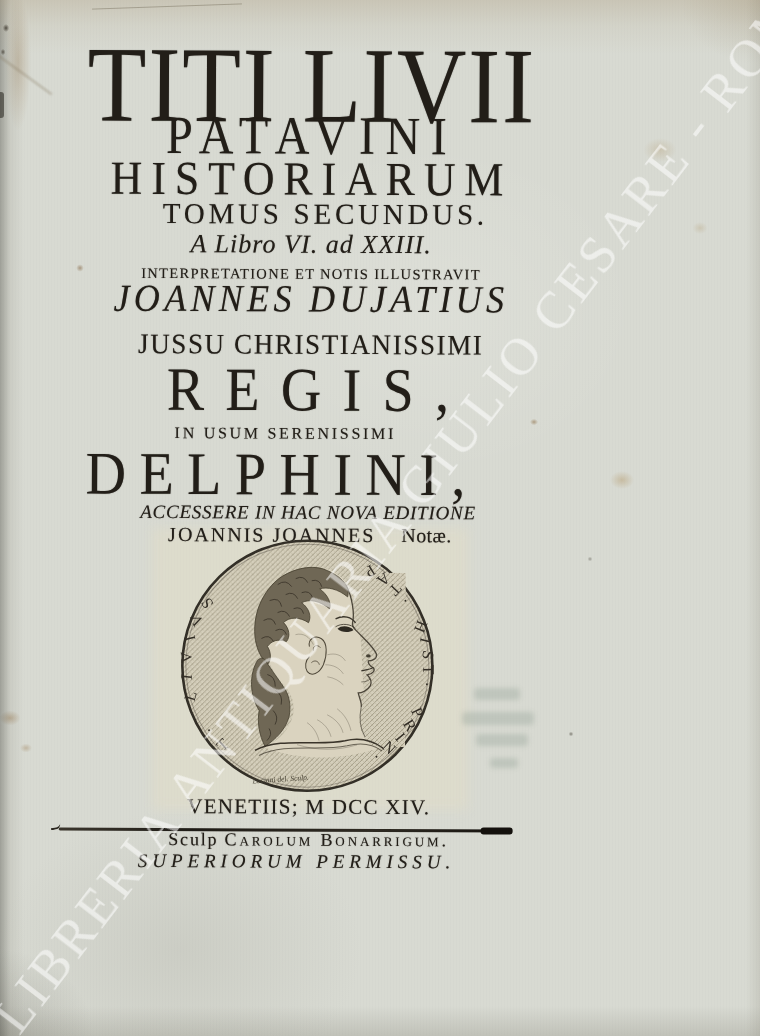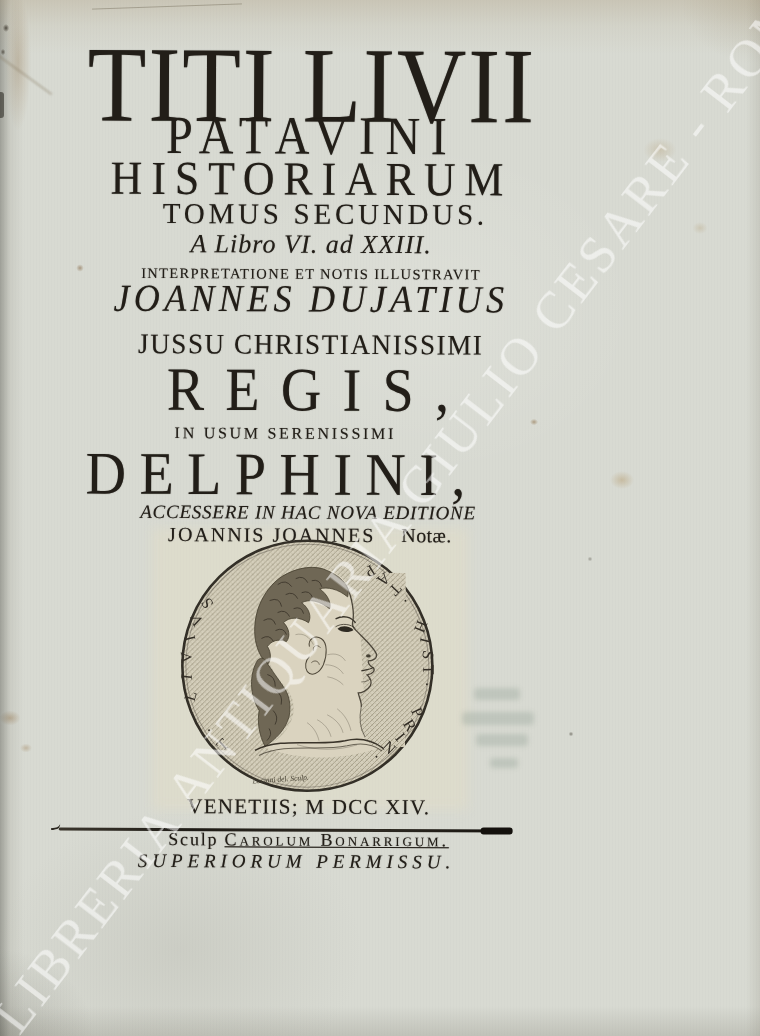--- a/index.html
+++ b/index.html
@@ -60,21 +60,21 @@
   .l13 .notae{letter-spacing:0.02em;margin-left:19px;}
   .imp1{top:796px;font-size:21px;letter-spacing:0.06em;}
   .rule{position:absolute;left:60px;top:829px;width:452px;height:3px;z-index:2;
     background:linear-gradient(90deg,#3a352c,#1f1c17 30%,#2e2a22 70%,#15120e);
     border-radius:2px;}
   .rule::before{content:"";position:absolute;left:-8px;top:-5px;width:10px;height:5px;
     border-bottom:2px solid #2a261f;border-radius:0 0 6px 0;transform:rotate(-8deg);}
   .rule::after{content:"";position:absolute;right:-2px;top:-2px;width:32px;height:7px;
     background:#14110d;border-radius:3px;}
   .imp2{top:831px;font-size:18px;letter-spacing:0.10em;}
-  .imp2 .pubcaps{font-variant:small-caps;letter-spacing:0.16em;text-decoration:underline;}
+  .imp2 .pubcaps{font-variant:small-caps;letter-spacing:0.16em;}
   .imp3{top:852px;font-size:19px;font-style:italic;letter-spacing:0.26em;margin-left:-12px;}
   .medallion{position:absolute;left:178px;top:535px;width:260px;height:262px;z-index:3;}
   .rim-letter{font-size:16px;fill:#332e26;font-family:"Liberation Serif",serif;}
   .sig{font-size:7.5px;font-style:italic;fill:#433e31;}
   .watermark{position:absolute;left:-18px;top:1008px;z-index:50;white-space:nowrap;
     transform:rotate(-52.5deg);transform-origin:0 0;
     font-family:"Liberation Serif",serif;font-size:52px;letter-spacing:4px;
     color:rgba(255,255,255,0.55);filter:blur(0.4px);}
   .edgewedge{position:absolute;left:0;top:92px;width:4px;height:26px;
     background:rgba(35,32,26,0.55);border-radius:0 3px 3px 0;z-index:1;}

